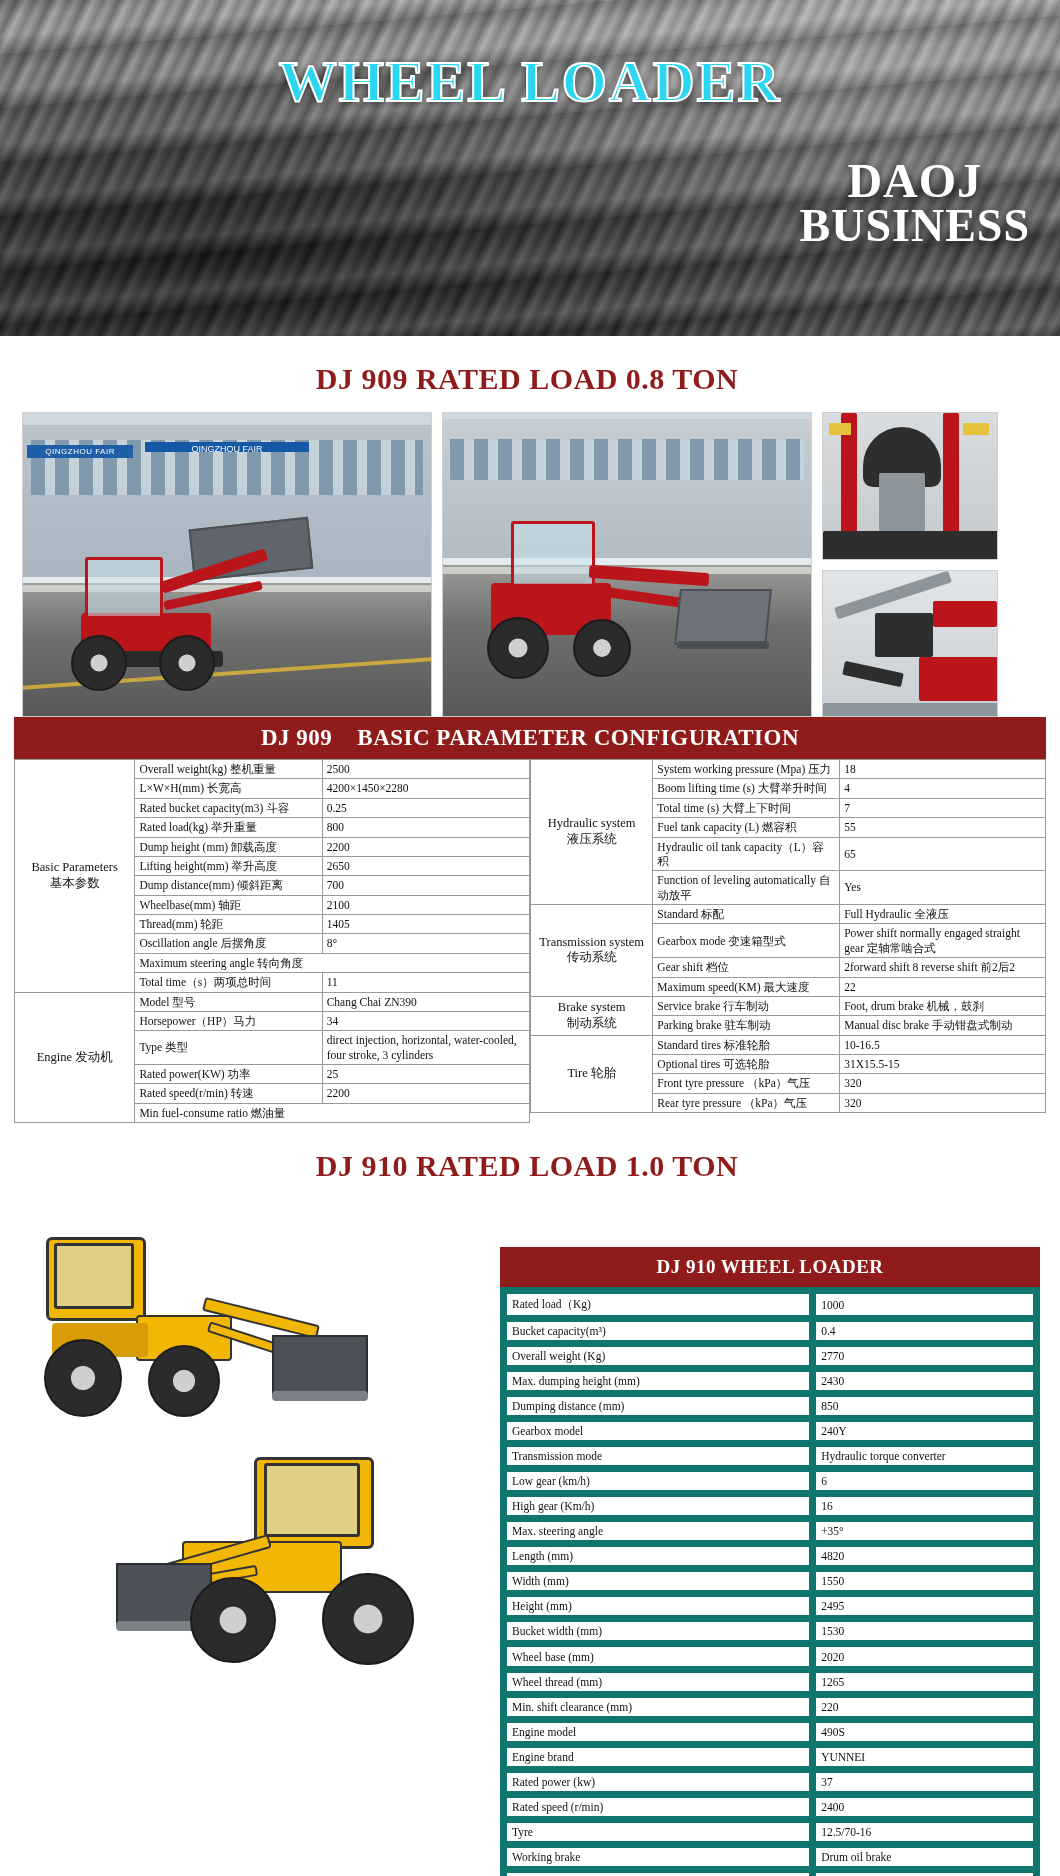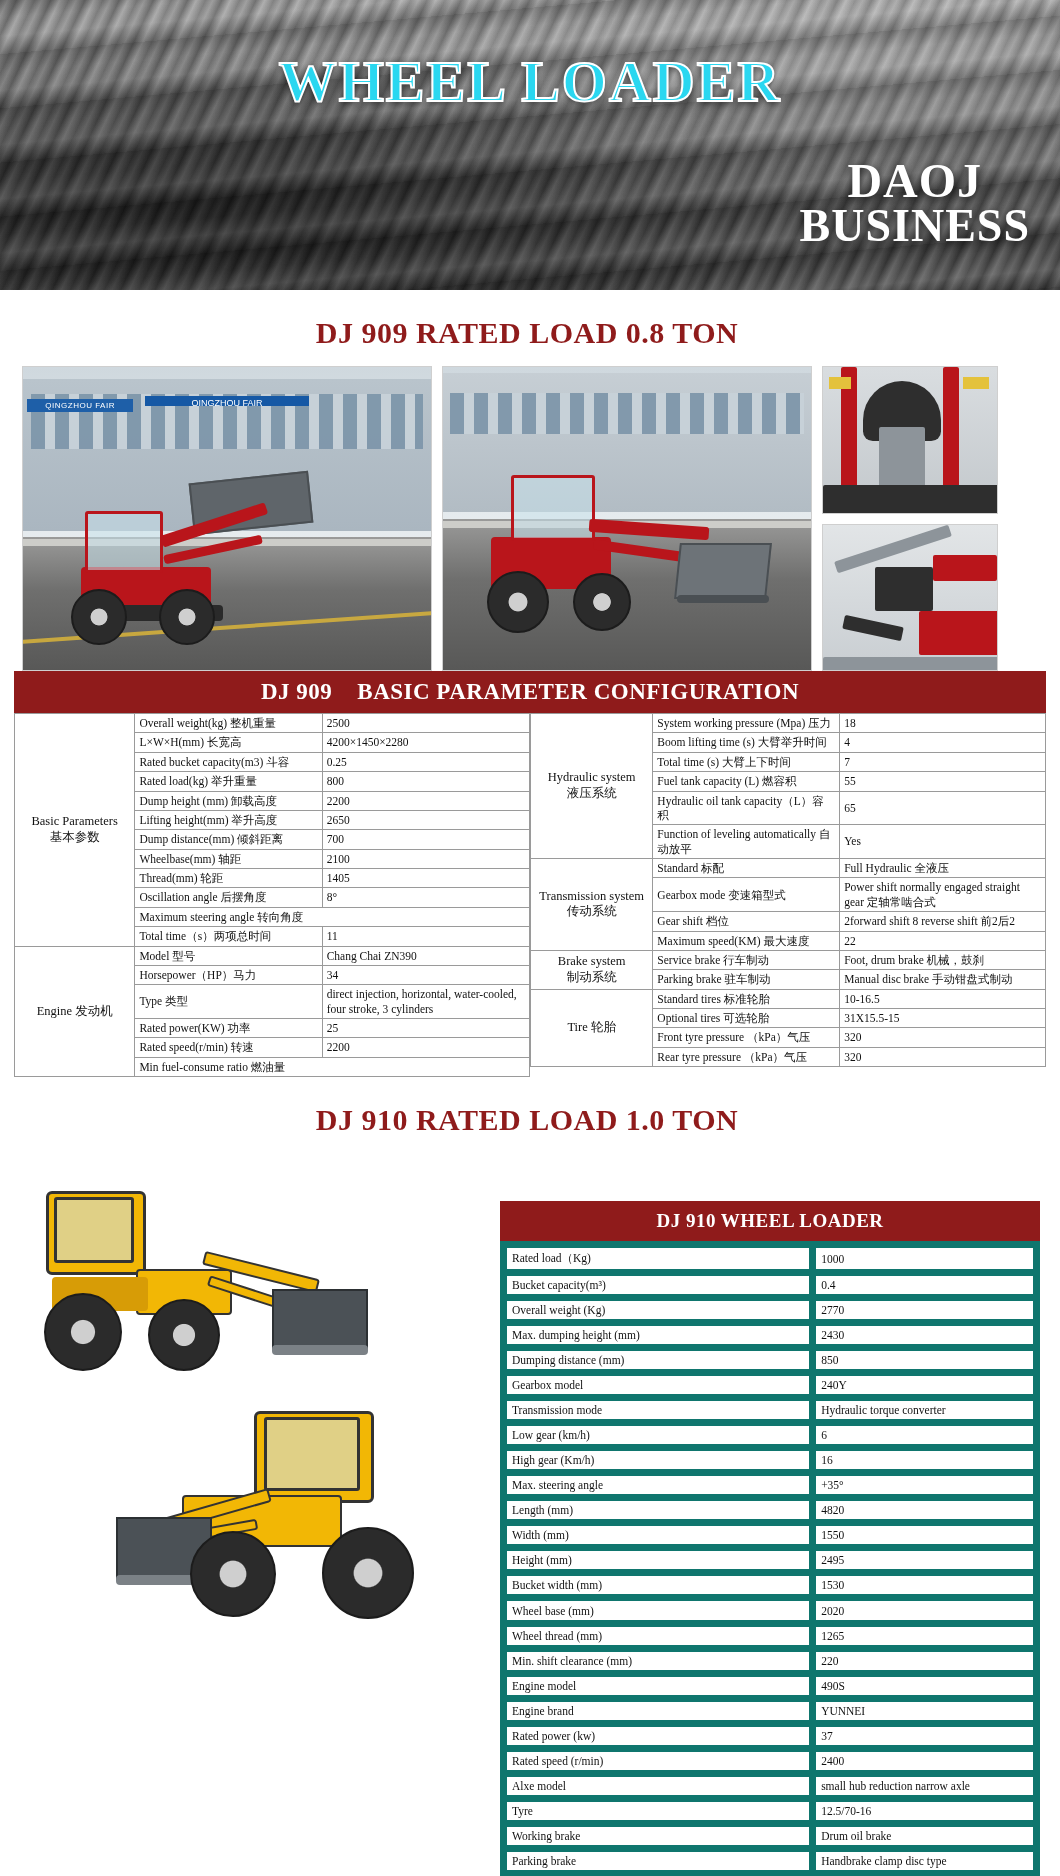--- a/index.html
+++ b/index.html
@@ -8,21 +8,21 @@
     width: 1060px;
     background: #ffffff;
     font-family: "Liberation Serif", serif;
     color: #111;
   }
 
   
   .hero {
     position: relative;
     width: 1060px;
-    height: 290px;
+    height: 336px;
     overflow: hidden;
     background: #8a8a8a;
   }
   .hero-bg {
     position: absolute;
     inset: 0;
     background:
       linear-gradient(180deg, rgba(255,255,255,0.10), rgba(0,0,0,0.25) 60%, rgba(0,0,0,0.35)),
       repeating-linear-gradient(115deg, #6e6e6e 0px, #8d8d8d 7px, #5f5f5f 15px, #9b9b9b 23px, #717171 31px),
       repeating-linear-gradient(-62deg, rgba(255,255,255,0.14) 0px, rgba(0,0,0,0.18) 12px, rgba(255,255,255,0.10) 26px, rgba(0,0,0,0.22) 40px);
@@ -607,24 +607,20 @@
           </tr>
         <tr>
             <td class="k">Rated power (kw)</td>
             <td>37</td>
           </tr>
         <tr>
             <td class="k">Rated speed (r/min)</td>
             <td>2400</td>
           </tr>
         <tr>
-            <td class="k">Alxe model</td>
-            <td>small hub reduction narrow axle</td>
-          </tr>
-        <tr>
             <td class="k">Tyre</td>
             <td>12.5/70-16</td>
           </tr>
         <tr>
             <td class="k">Working brake</td>
             <td>Drum oil brake</td>
           </tr>
         <tr>
             <td class="k">Parking brake</td>
             <td>Handbrake clamp disc type</td>

